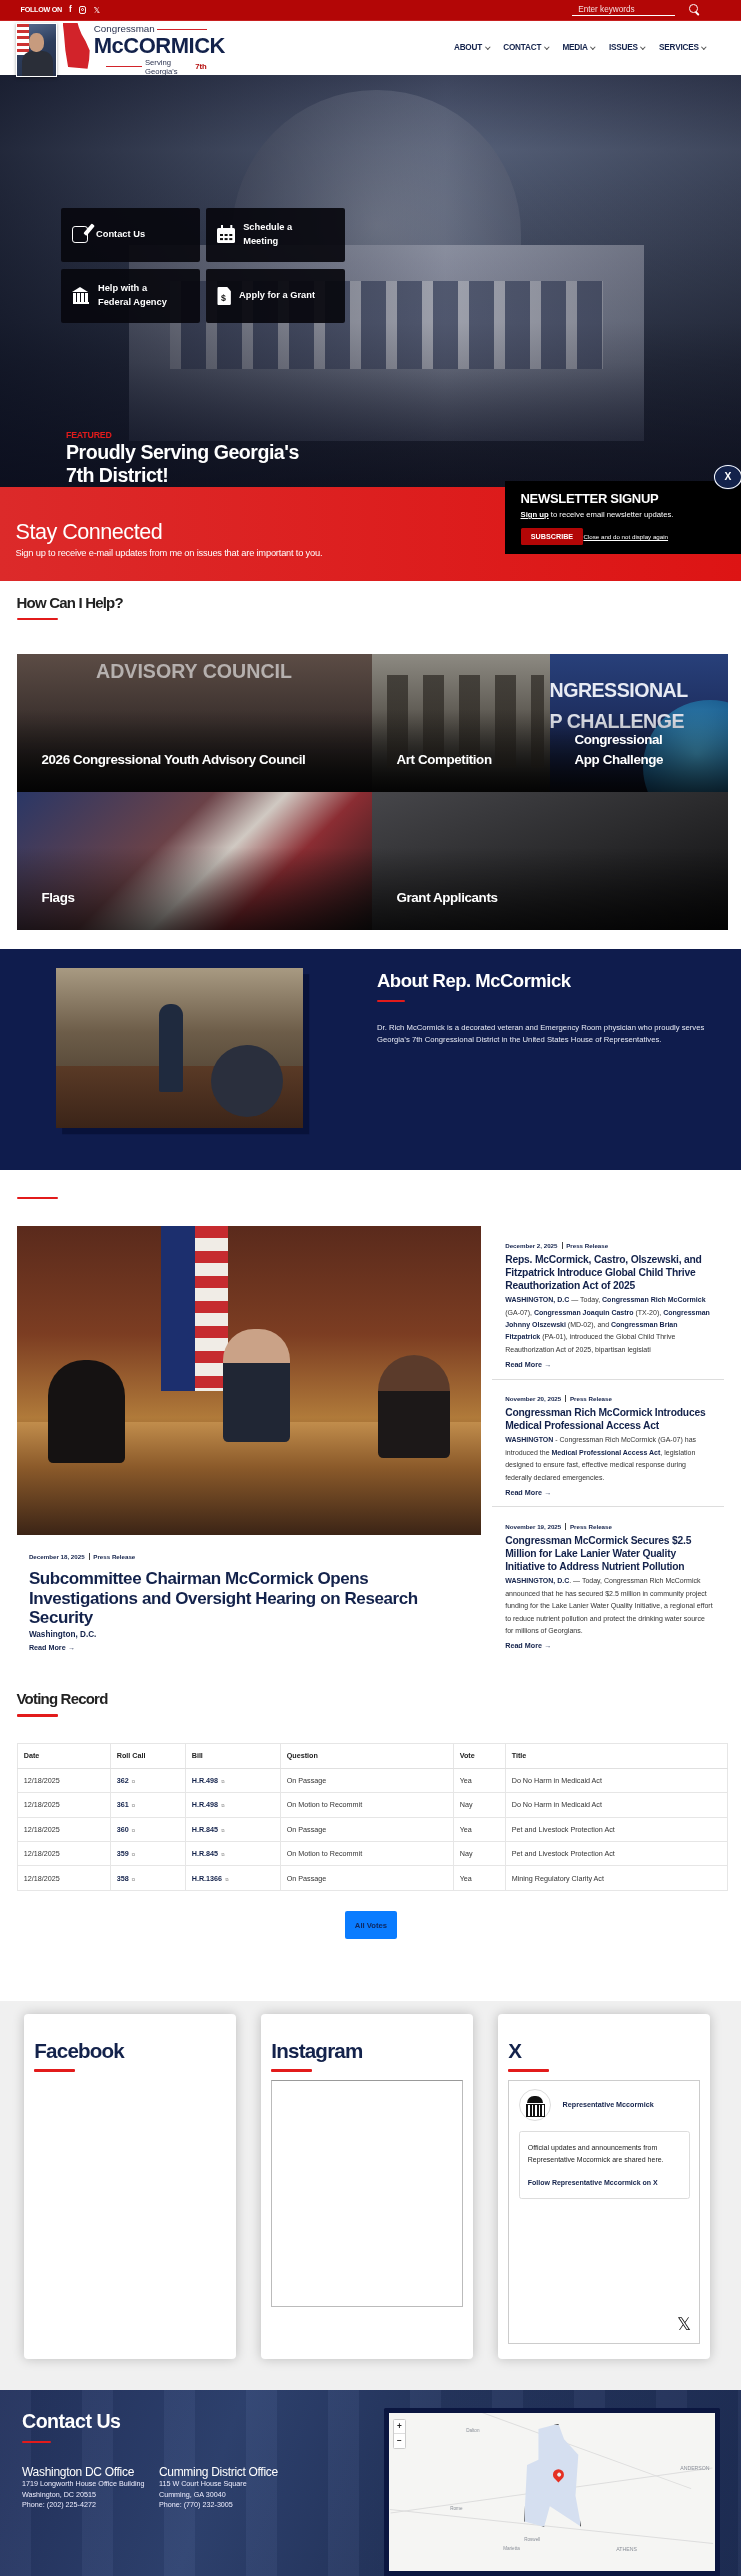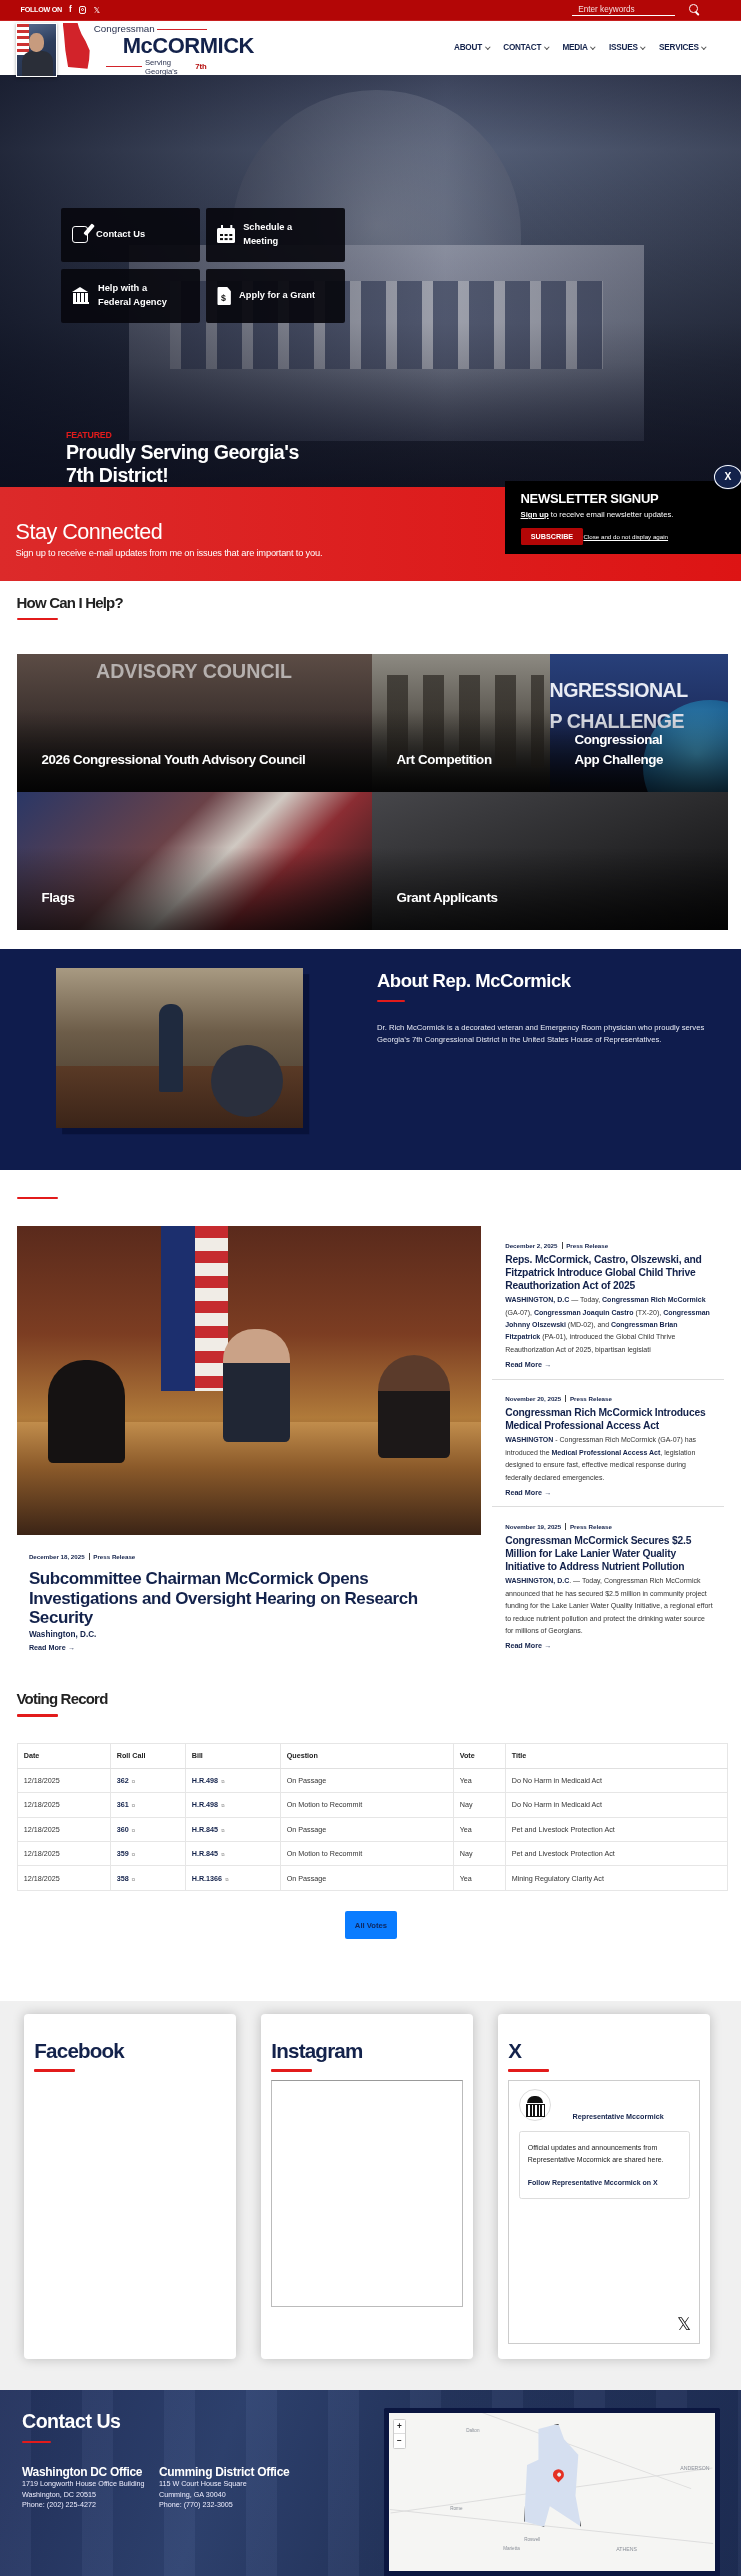--- a/index.html
+++ b/index.html
@@ -20,21 +20,21 @@
 .header{height:54px;display:flex;align-items:center;padding:0 15.5px;justify-content:space-between;position:relative}
 .logo{display:flex;align-items:flex-start;height:60px}
 .portrait{width:41px;height:54px;margin-top:5.2px;background:linear-gradient(160deg,#5a6f94 0%,#2c3d5c 45%,#25304a 100%);border:1.5px solid #fff;box-shadow:0 1px 3.1px rgba(0,0,0,.35);position:relative;z-index:2;overflow:hidden}
 .portrait .flag{position:absolute;left:0;top:0;width:12.4px;height:31px;background:repeating-linear-gradient(180deg,#c33 0 3.1px,#fff 3.1px 6.2px)}
 .portrait .face{position:absolute;left:12.4px;top:9.3px;width:15.5px;height:18.5px;border-radius:45%;background:#c79b7e}
 .portrait .suit{position:absolute;left:5.2px;top:27px;width:31px;height:28px;border-radius:10.3px 10.3px 0 0;background:#2a2e38}
 .georgia{width:27px;height:46px;margin:5.2px 0 0 6.2px;background:#d2232a;clip-path:polygon(0 0,55% 0,60% 10%,70% 25%,85% 40%,100% 60%,98% 80%,92% 100%,20% 96%,10% 60%,4% 20%)}
 .brand{margin-left:4.1px;margin-top:5.2px;width:113px}
 .brand .cong{font-size:9.8px;color:#2b3350;display:flex;align-items:center;gap:2.1px}
 .brand .cong:after{content:"";flex:1;height:1px;background:#d2232a;margin-top:2.1px}
-.brand .name{font-size:22px;font-weight:bold;color:#13224b;letter-spacing:-0.5px;margin-left:29px;line-height:24px}
+.brand .name{font-size:22px;font-weight:bold;color:#13224b;letter-spacing:-0.5px;margin-left:0;line-height:24px}
 .brand .serve{font-size:7.7px;color:#2b3350;display:flex;align-items:center;gap:3.1px;margin-left:12.4px}
 .brand .serve:before{content:"";width:46px;height:1px;background:#d2232a}
 .brand .serve b{color:#b30606}
 .nav{display:flex;gap:14px;margin-right:20.6px}
 .nav-item{font-weight:bold;color:#13224b;font-size:8.2px;display:flex;align-items:center;gap:1.5px;letter-spacing:-0.2px}
 .nav-item .chev{display:inline-block;width:3.6px;height:3.6px;border-right:0.7px solid #555;border-bottom:0.7px solid #555;transform:rotate(45deg);margin-top:-2.6px;margin-left:2.1px}
 
 .hero{height:412px;position:relative;overflow:hidden;background:linear-gradient(180deg,#4c5570 0%,#707d99 18%,#5c6780 40%,#3a4255 70%,#23283a 100%)}
 .hero .dome{position:absolute;left:232px;top:15.5px;width:289px;height:170px;border-radius:144px 144px 0 0;background:radial-gradient(ellipse at 50% 80%,#a9b0c2 0%,#8992a8 45%,#646d86 100%);opacity:.8}
 .hero .bldg{position:absolute;left:129px;top:170px;width:515px;height:196px;background:linear-gradient(180deg,#b9bed0 0%,#9aa1b4 60%,#5a627a 100%)}
@@ -128,36 +128,36 @@
 .vtable td.link{font-weight:bold;color:#13224b}
 .vtable td.link .ext{font-size:4.6px;color:#888;margin-left:3.1px;font-weight:normal}
 .allvotes{display:block;margin:20.6px auto 0 auto;width:52px;height:28px;background:#0a7cff;color:#0f2a63;font-weight:bold;font-size:7.7px;border:none;border-radius:2.1px}
 
 .social{margin-top:62px;background:#f0f0f0;padding:12.4px 24px 31px 24px;display:flex;gap:25px}
 .scard{width:212px;height:345px;background:#fff;border-radius:4.1px;box-shadow:0 0 11.3px rgba(0,0,0,.22);padding:25px 10.3px 0 10.3px;position:relative}
 .scard h2{font-size:20.6px;font-weight:bold;color:#13224b;letter-spacing:-0.8px;line-height:24px}
 .scard .red-bar{width:41px;margin-top:6.2px}
 .igframe{position:absolute;left:10.3px;top:66px;width:192px;height:227px;border:0.5px solid #bbb;border-top:1px solid #999}
 .xframe{position:absolute;left:10.3px;top:66px;width:192px;height:264px;border:0.5px solid #ccc}
-.xhead{display:flex;align-items:flex-end;gap:22px;padding:8.2px 9.3px}
+.xhead{display:flex;align-items:center;gap:12px;padding:8.2px 9.3px}
 .xav{width:32px;height:32px;border-radius:50%;border:0.5px solid #ddd;position:relative}
 .xav:before{content:"";position:absolute;left:7.7px;top:6.2px;width:15.5px;height:7.2px;background:#111;border-radius:7.7px 7.7px 0 0}
 .xav:after{content:"";position:absolute;left:6.7px;top:14.4px;width:18.5px;height:10.3px;background:repeating-linear-gradient(90deg,#111 0 2.1px,transparent 2.1px 3.6px);border-top:1.5px solid #111;border-bottom:1.5px solid #111}
 .xname{font-weight:bold;color:#13224b;font-size:7.2px}
 .xbox{margin:2.1px 9.3px 0 9.3px;border:0.5px solid #ddd;border-radius:2.6px;padding:9.3px 8.2px;font-size:7px;line-height:12.4px;color:#222}
 .xbox .follow-link{font-weight:bold;color:#13224b;margin-top:10.3px;display:block}
 .xlogo{position:absolute;right:8.2px;bottom:8.2px;font-size:17.5px;color:#111}
 
 .contact{height:205px;background:linear-gradient(110deg,#23325d 0%,#2f4372 30%,#25365f 55%,#1e2d55 100%);position:relative;color:#fff}
 .contact .bgtex{position:absolute;inset:0;background:repeating-linear-gradient(90deg,rgba(255,255,255,.03) 0 31px,rgba(0,0,0,.05) 31px 82px)}
 .contact .inner{position:absolute;left:22px;top:20.6px}
 .contact h2{font-size:19.6px;font-weight:bold;letter-spacing:-0.5px}
 .contact .red-bar{width:29px;height:2.6px}
 .offices{display:flex;gap:14.4px;margin-top:21.6px}
-.office h4{font-size:12px;font-weight:bold;letter-spacing:-0.3px}
+.office h4{font-size:12px;font-weight:normal;letter-spacing:-0.3px}
 .office p{font-size:7.2px;line-height:10.8px;color:#eef}
 .mapbox{position:absolute;left:384px;top:18.5px;width:336px;height:170px;background:#0b1640;padding:5.2px 5.2px 7.2px 5.2px;border-radius:1.5px}
 .map{width:100%;height:100%;background:#f5f5f3;position:relative;overflow:hidden}
 .map .road{position:absolute;background:#ddd;height:0.5px}
 .map .dist{position:absolute;left:135px;top:10.3px;width:57px;height:103px;background:#d5dff0;border:1px solid #555;clip-path:polygon(25% 5%,60% 0,70% 15%,95% 30%,90% 70%,100% 100%,45% 80%,35% 100%,0 95%,5% 40%,25% 35%)}
 .map .pin{position:absolute;left:164px;top:56px;width:11.3px;height:11.3px;border-radius:50% 50% 50% 0;background:#e53023;transform:rotate(-45deg)}
 .map .pin:after{content:"";position:absolute;left:3.6px;top:3.6px;width:4.1px;height:4.1px;border-radius:50%;background:#eee}
 .map .city{position:absolute;font-size:4.6px;color:#8a8f98}
 .zoomctl{position:absolute;left:4.1px;top:5.2px;width:12.4px;background:#fff;border:0.5px solid #ccc;border-radius:1.5px}
 .zoomctl div{height:14.4px;text-align:center;line-height:14.4px;font-weight:bold;font-size:8.2px;color:#222;border-bottom:0.5px solid #ddd}

